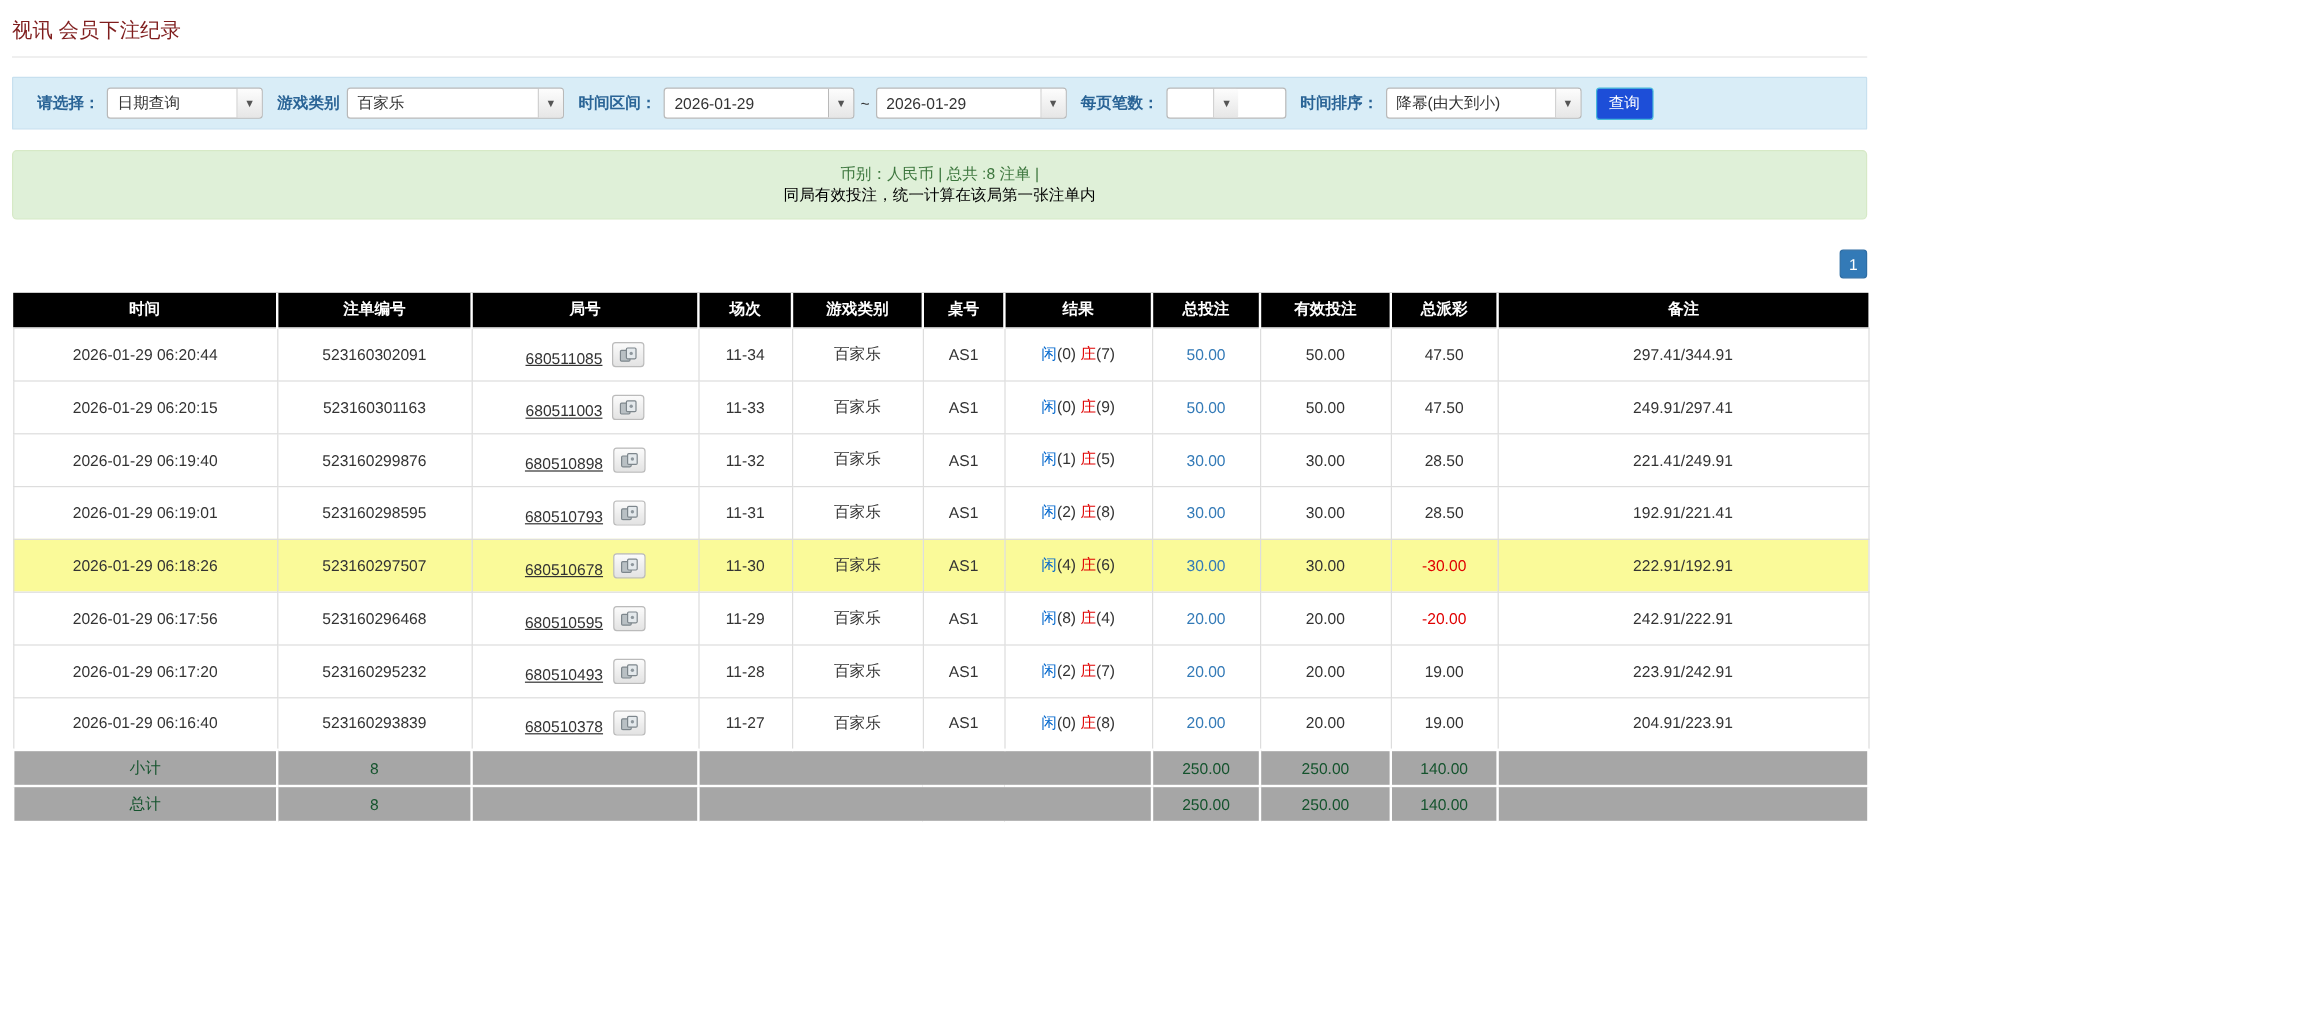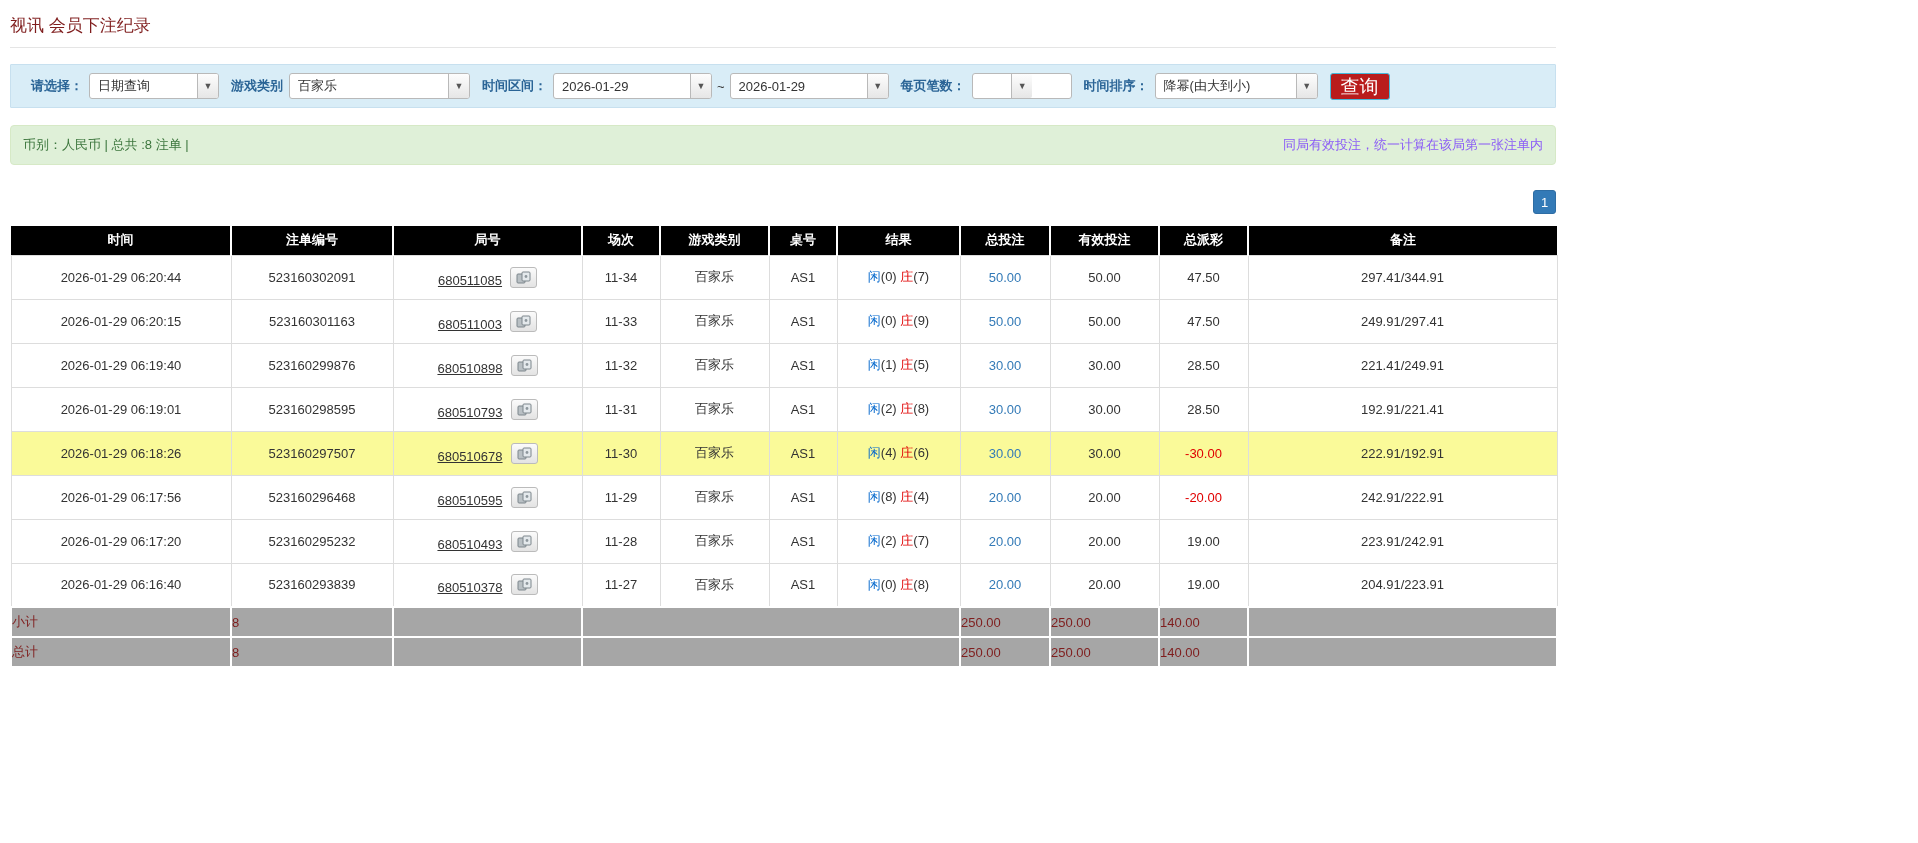--- a/index.html
+++ b/index.html
@@ -47,45 +47,46 @@
     flex: none;
   }
   .w-query { width: 130px; }
   .w-game  { width: 181px; }
   .w-date  { width: 159px; }
   .w-size  { width: 100px; flex-direction: column; }
   .w-sort  { width: 163px; }
   .tilde { font-size: 13px; color: #333; margin: 0 5px; }
   .search-btn {
     margin-left: 12px;
-    background: #b91c1c;
+    background: #1d4ed8;
     border: 1px solid #46b8da;
     border-radius: 3px;
     color: #fff;
-    font-size: 19px;
+    font-size: 13px;
     height: 27px;
     padding: 0 10px;
     cursor: pointer;
     font-family: inherit;
   }
 
   
   .summary-bar {
     margin-top: 17px;
     background: #dff0d8;
     border: 1px solid #d6e9c6;
     border-radius: 4px;
     padding: 10px 12px;
     display: flex;
     justify-content: space-between;
     align-items: center;
     font-size: 13px;
+    flex-direction: column;
   }
   .summary-left { color: #3c763d; }
-  .summary-right { color: #8b5cf6; }
+  .summary-right { color: #000000; }
 
   
   .pager { display: flex; justify-content: flex-end; }
   .pager-top { margin-top: 25px; }
   .page-btn {
     min-width: 23px; height: 24px;
     background: #337ab7;
     border: 1px solid #2e6da4;
     border-radius: 3px;
     color: #fff;
@@ -129,22 +130,23 @@
   .icon-btn {
     display: inline-flex; align-items: center; justify-content: center;
     width: 27px; height: 21px;
     background: linear-gradient(#fbfbfb, #e3e3e3);
     border: 1px solid #bbb;
     border-radius: 3px;
     cursor: pointer;
   }
   tfoot td {
     background: #a6a6a6;
-    color: #7f1d1d;
-    font-size: 13px;
+    color: #14532d;
+    font-size: 13px;
+    text-align: center;
     height: 30px;
     border: 2px solid #fff;
   }
 </style>
 </head>
 <body>
 
 <div class="container">
 
   <h1 class="page-title">视讯 会员下注纪录</h1>

